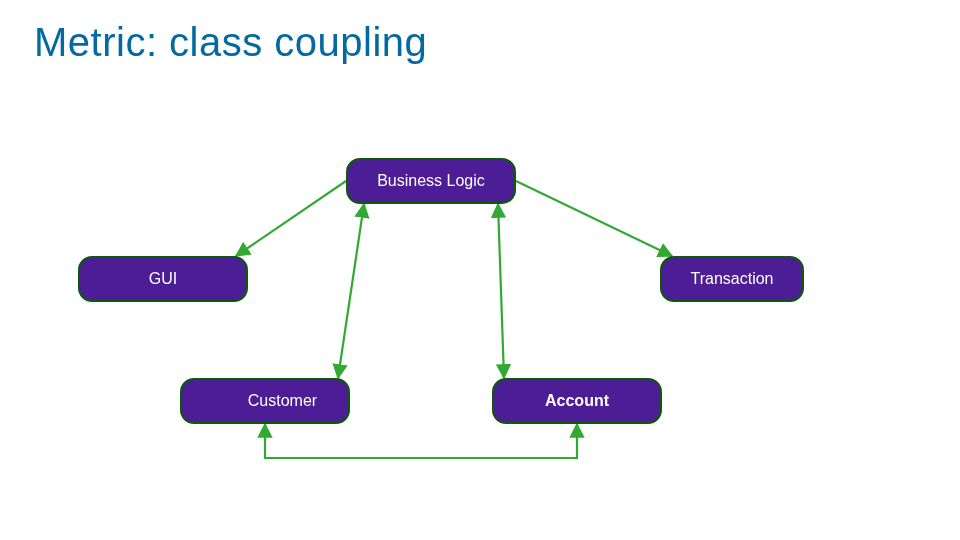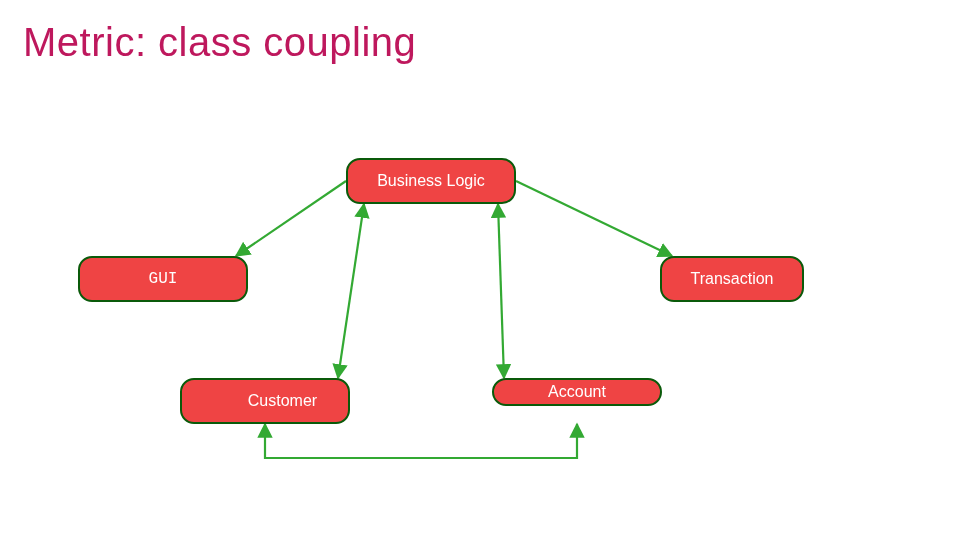--- a/index.html
+++ b/index.html
@@ -7,30 +7,30 @@
     padding: 0;
     width: 960px;
     height: 540px;
     background: #ffffff;
     font-family: "Segoe UI", "Segoe UI Light", Arial, sans-serif;
     overflow: hidden;
     position: relative;
   }
   .title {
     position: absolute;
-    left: 23px;
+    left: 34px;
     top: 20px;
     font-size: 40px;
     font-weight: 300;
-    color: #be185d;
+    color: #0369a1;
     letter-spacing: 0.5px;
   }
   .node {
     position: absolute;
-    background: #ef4444;
+    background: #4c1d95;
     color: #ffffff;
     border: 2px solid #0a5a0a;
     border-radius: 14px;
     display: flex;
     align-items: center;
     justify-content: center;
     font-size: 16px;
     font-weight: 400;
     box-sizing: border-box;
   }
@@ -57,16 +57,16 @@
   <g id="edge-group" stroke="#33a933" stroke-width="2.2" fill="none">
       <path d="M 346 181 L 236 256" marker-end="url(#arrow)"></path>
       <path d="M 516 181 L 672 256" marker-end="url(#arrow)"></path>
       <path d="M 364 204 L 338 378" marker-end="url(#arrow)" marker-start="url(#arrow)"></path>
       <path d="M 498 204 L 504 378" marker-end="url(#arrow)" marker-start="url(#arrow)"></path>
       <path d="M 265 424 L 265 458 L 577 458 L 577 424" marker-end="url(#arrow)" marker-start="url(#arrow)"></path>
     </g>
 </svg>
 
 <div class="node" id="node-business_logic" style="left: 346px; top: 158px; width: 170px; height: 46px;">Business Logic</div>
-<div class="node" id="node-gui" style="left: 78px; top: 256px; width: 170px; height: 46px; font-family: Liberation Mono, monospace;">GUI</div>
+<div class="node" id="node-gui" style="left: 78px; top: 256px; width: 170px; height: 46px;">GUI</div>
 <div class="node" id="node-transaction" style="left: 660px; top: 256px; width: 144px; height: 46px;">Transaction</div>
 <div class="node" id="node-customer" style="left: 180px; top: 378px; width: 170px; height: 46px; padding-left: 35px;">Customer</div>
-<div class="node" id="node-account" style="left: 492px; top: 378px; width: 170px; height: 28px;">Account</div>
+<div class="node" id="node-account" style="left: 492px; top: 378px; width: 170px; height: 46px; font-weight: bold;">Account</div>
 
 </body></html>

